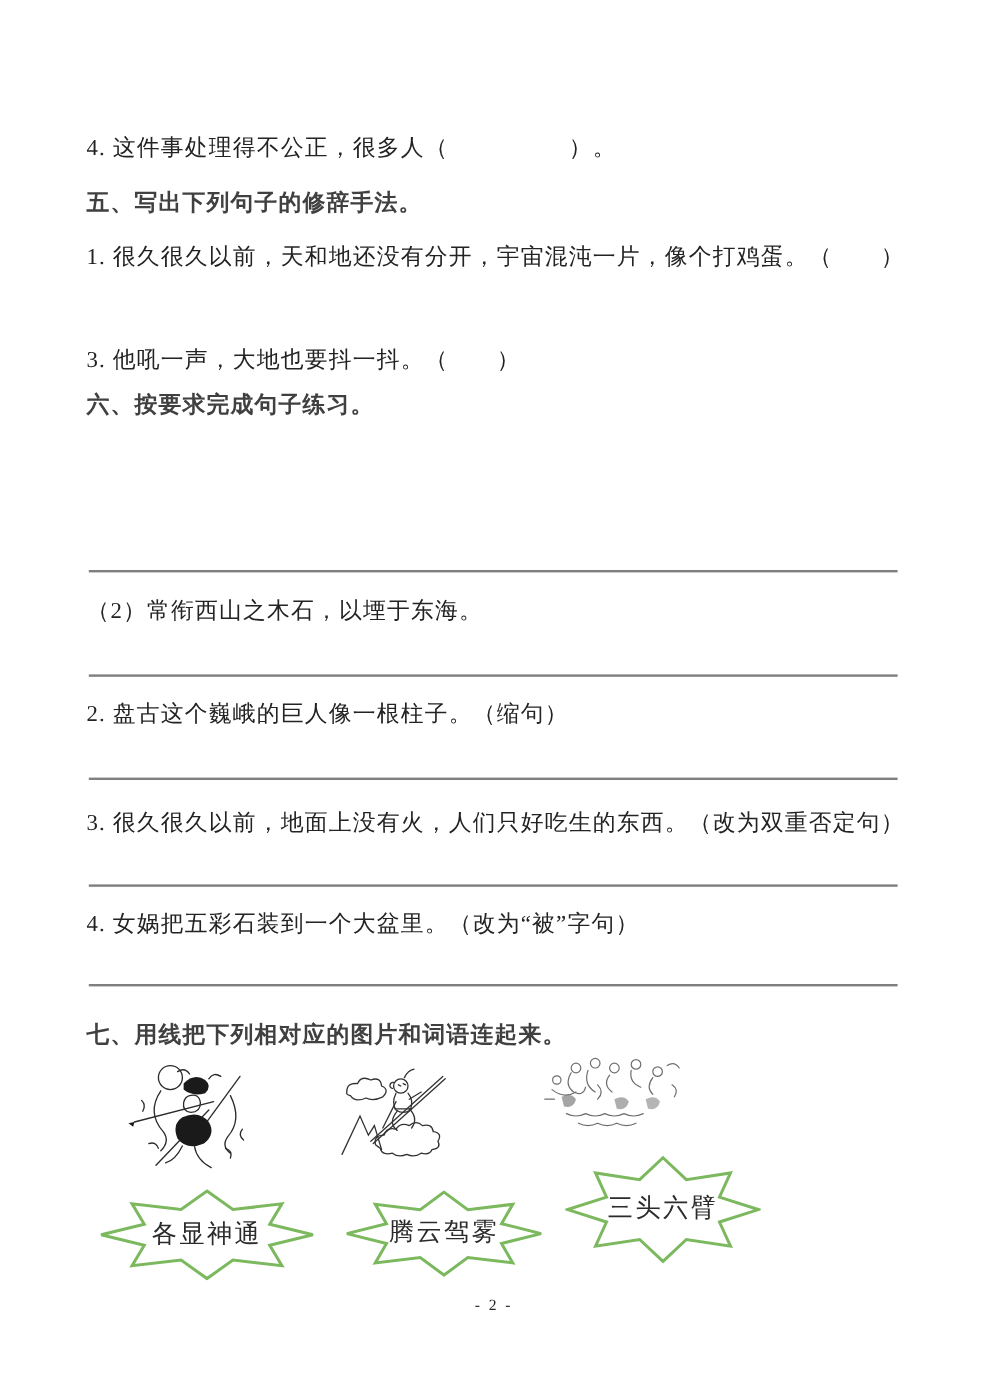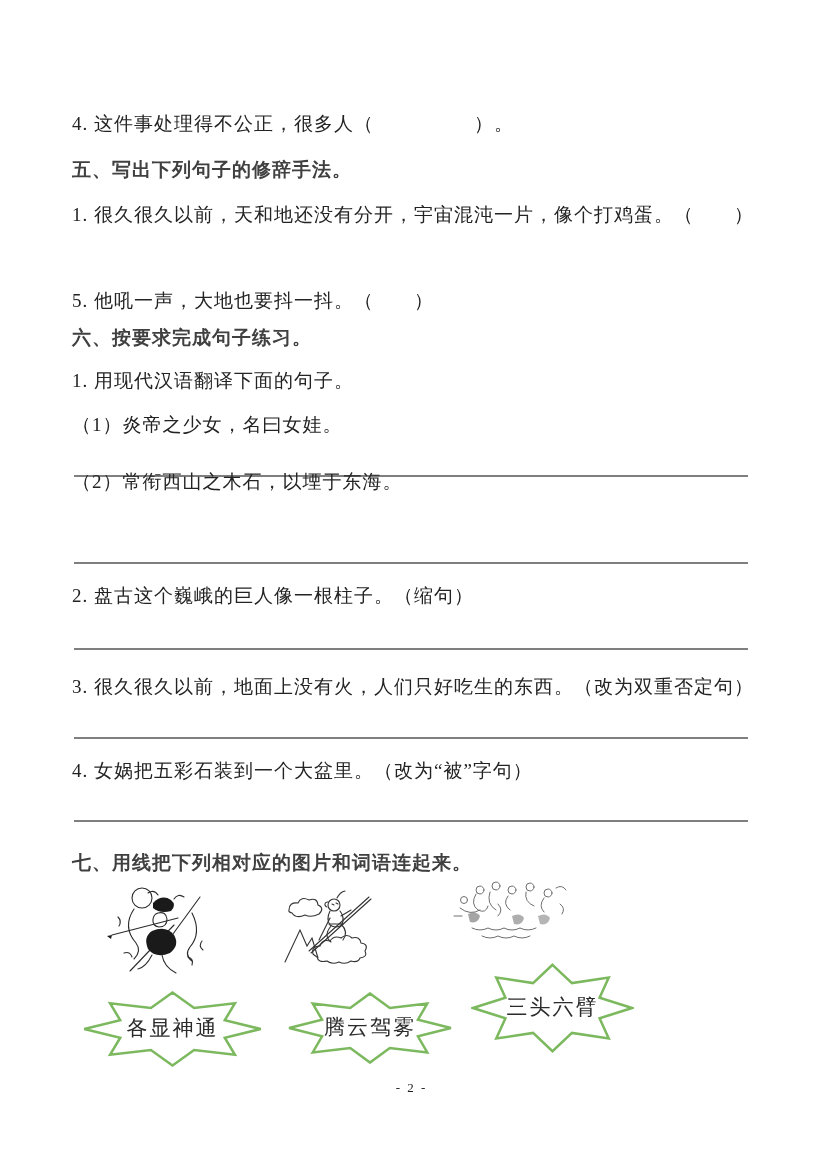--- a/index.html
+++ b/index.html
@@ -37,29 +37,27 @@
 </style>
 </head>
 <body>
 
 <div class="page">
 
   <div class="t" style="top:112px">4. 这件事处理得不公正，很多人（　　　　　）。</div>
 
   <div class="t h" style="top:158px">五、写出下列句子的修辞手法。</div>
   <div class="t" style="top:203px">1. 很久很久以前，天和地还没有分开，宇宙混沌一片，像个打鸡蛋。（　　）</div>
-  <div class="t" style="top:289px">5. 他吼一声，大地也要抖一抖。（　　）</div>
+  <div class="t" style="top:289px">3. 他吼一声，大地也要抖一抖。（　　）</div>
 
   <div class="t h" style="top:326px">六、按要求完成句子练习。</div>
-  <div class="t" style="top:369px">1. 用现代汉语翻译下面的句子。</div>
-  <div class="t" style="top:413px">（1）炎帝之少女，名曰女娃。</div>
 
   <div class="rule" style="top:475px"></div>
 
-  <div class="t" style="top:470px">（2）常衔西山之木石，以堙于东海。</div>
+  <div class="t" style="top:498px">（2）常衔西山之木石，以堙于东海。</div>
 
   <div class="rule" style="top:562px"></div>
 
   <div class="t" style="top:584px">2. 盘古这个巍峨的巨人像一根柱子。（缩句）</div>
 
   <div class="rule" style="top:648px"></div>
 
   <div class="t" style="top:675px">3. 很久很久以前，地面上没有火，人们只好吃生的东西。（改为双重否定句）</div>
 
   <div class="rule" style="top:737px"></div>

